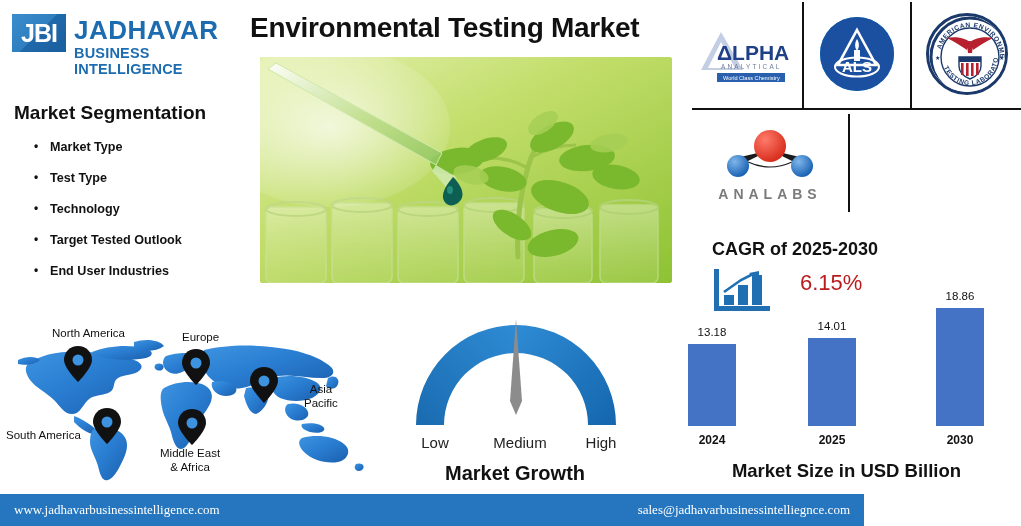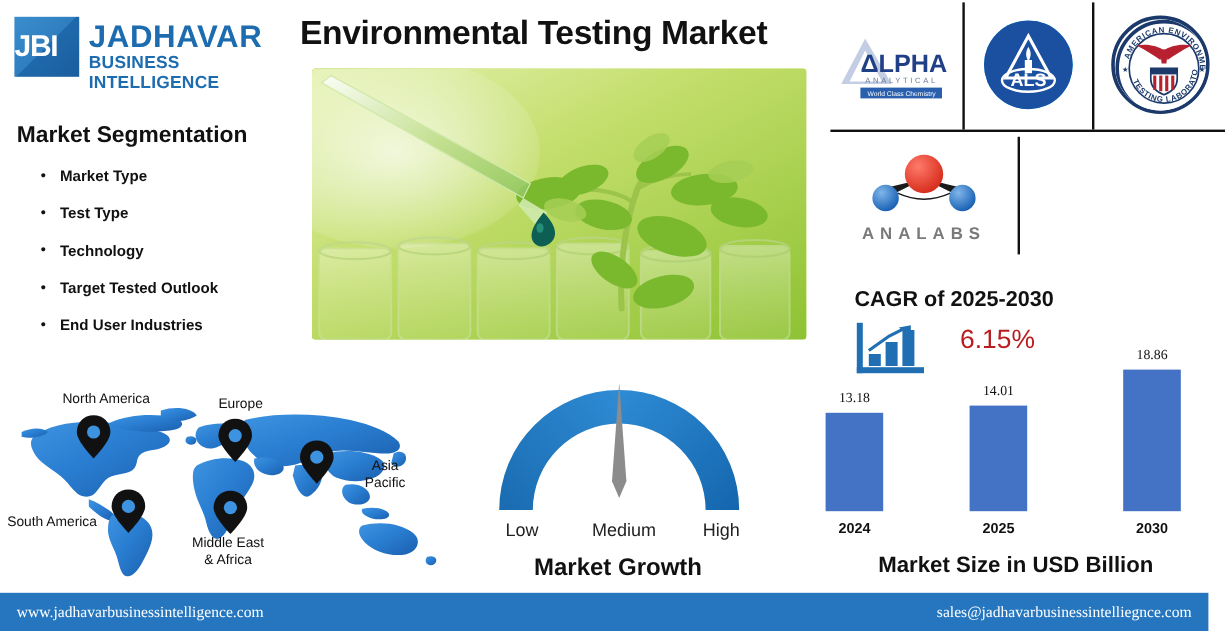--- a/index.html
+++ b/index.html
@@ -9,23 +9,23 @@
     background: #ffffff; overflow: hidden;
   }
   #page {
     position: relative; width: 1021px; height: 526px;
     background: #ffffff;
   }
 
   
   #brand { position: absolute; left: 8px; top: 10px; width: 228px; height: 62px; }
   #brand-mark {
-    position: absolute; left: 4px; top: 4px; width: 54px; height: 50px;
+    position: absolute; left: 4px; top: 4px; width: 54px; height: 38px;
     background: linear-gradient(135deg,#3a8dcc 0%,#2f7fc0 49%,#1f69ab 50%,#1a5e9e 100%);
-    display: flex; align-items: center; justify-content: flex-start;
+    display: flex; align-items: center; justify-content: center;
   }
   #brand-mark span {
     color: #fff; font-weight: bold; font-size: 25px; letter-spacing: -1px;
     font-family: "Liberation Sans", sans-serif;
   }
   #brand-text { position: absolute; left: 66px; top: 7px; }
   #brand-name {
     font-size: 26px; font-weight: bold; color: #1d6cb0; letter-spacing: 0.5px;
     line-height: 1.05;
   }
@@ -108,21 +108,21 @@
     position: absolute; left: 800px; top: 270px;
     font-size: 22px; font-weight: normal; color: #b91c1c;
   }
 
   
   #barchart { position: absolute; left: 672px; top: 272px; width: 349px; height: 178px; }
   .bar-group { position: absolute; bottom: 24px; width: 48px; text-align: center; }
   .bar-value {
     position: absolute; left: 50%; transform: translateX(-50%);
     font-size: 11.5px; color: #111; white-space: nowrap;
-    font-family: Liberation Serif, serif;
+    font-family: Liberation Sans, sans-serif;
     text-align: right;
   }
   .bar-rect { width: 48px; background: #4472c4; position: absolute; bottom: 0; left: 0; }
   .bar-label {
     position: absolute; left: 50%; transform: translateX(-50%); bottom: -21px;
     font-size: 12px; font-weight: bold; color: #111;
   }
   #bar-title {
     position: absolute; left: 672px; top: 460px; width: 349px; text-align: center;
     font-size: 18.5px; font-weight: bold; color: #111;
@@ -145,21 +145,21 @@
   
   #map { position: absolute; left: 6px; top: 330px; width: 368px; height: 156px; }
   #map svg { display: block; width: 100%; height: 100%; }
   .map-label {
     position: absolute; font-size: 11.5px; color: #111; white-space: nowrap;
     font-family: "Liberation Sans", sans-serif; line-height: 1.25; text-align: center;
   }
 
   
   #footer {
-    position: absolute; left: 0; top: 494px; width: 1007px; height: 32px;
+    position: absolute; left: 0; top: 494px; width: 864px; height: 32px;
     background: #2576be; display: flex; align-items: center;
     justify-content: space-between; padding: 0 14px; text-align: right;
   }
   #footer a, #footer span {
     color: #ffffff; font-size: 13px; text-decoration: none;
     font-family: "Liberation Serif", serif;
   }
 </style>
 </head>
 <body>

